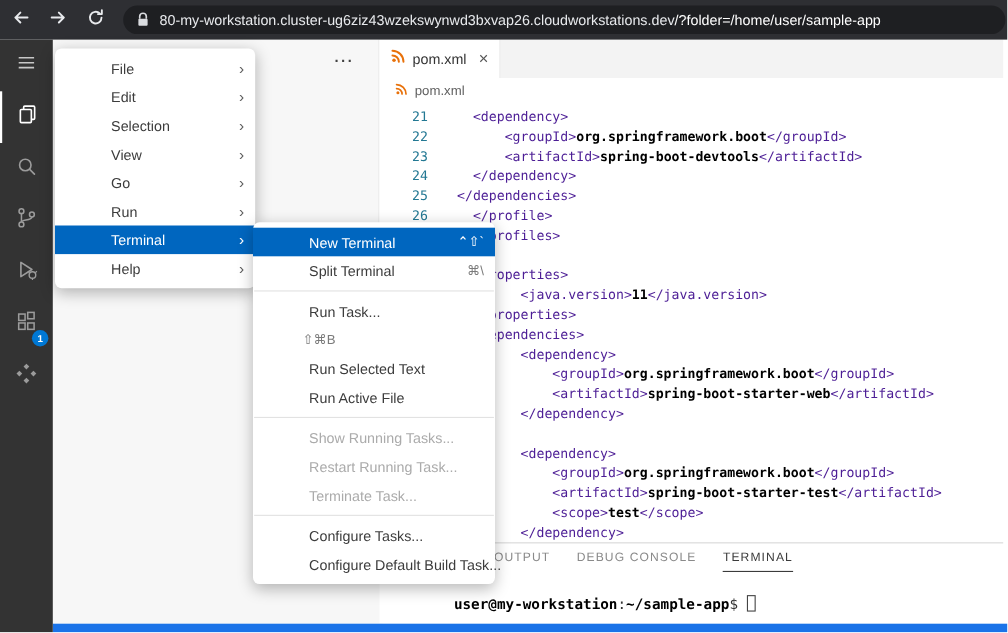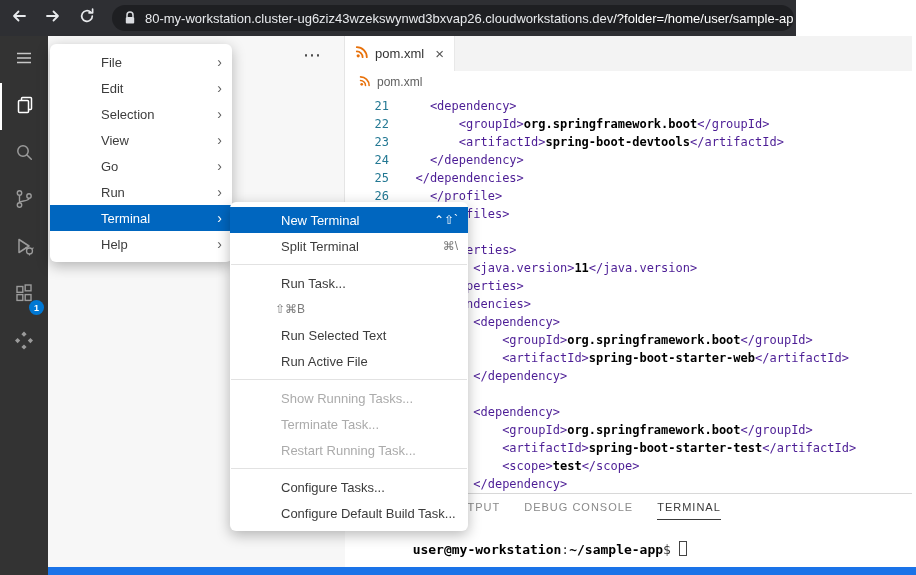--- a/index.html
+++ b/index.html
@@ -1,20 +1,20 @@
 <!DOCTYPE html>
 <html><head>
 <meta charset="utf-8">
 <style>
   *{margin:0;padding:0;box-sizing:border-box;}
   html,body{width:916px;height:575px;overflow:hidden;background:#fff;font-family:"Liberation Sans",sans-serif;}
   .screen{position:relative;width:916px;height:575px;overflow:hidden;background:#fff;}
 
   
-  .browser-bar{position:absolute;top:0;left:0;width:796px;height:36px;background:#2e2f33;display:flex;align-items:center;z-index:5;}
+  .browser-bar{position:absolute;top:0;left:0;width:916px;height:36px;background:#2e2f33;display:flex;align-items:center;z-index:5;}
   .nav-btn{width:30px;height:30px;margin-left:4px;display:flex;align-items:center;justify-content:center;border-radius:50%;}
   .url-pill{position:absolute;left:112px;top:5px;right:2px;height:26px;background:#1e1f22;border-radius:13px;display:flex;align-items:center;padding:0 12px;overflow:hidden;white-space:nowrap;}
   .lock{display:flex;align-items:center;margin-right:9px;}
   .url-host{color:#e8eaed;font-size:13px;}
   .url-path{color:#ffffff;font-size:13px;}
 
   
   .activity-bar{position:absolute;left:0;top:36px;width:48px;height:539px;background:#333333;z-index:4;}
   .ab-item{position:relative;width:48px;height:47px;display:flex;align-items:center;justify-content:center;}
   .ab-item.active{border-left:2px solid #ffffff;}
@@ -47,21 +47,21 @@
   .prompt-user,.prompt-path{color:#000000;font-weight:bold;}
   .prompt-colon,.prompt-dollar{color:#333;}
   .cursor-box{display:inline-block;width:8px;height:15px;border:1px solid #444;vertical-align:-2px;margin-left:8px;}
 
   
   .statusbar{position:absolute;left:48px;top:567px;width:868px;height:8px;background:#1a73e8;}
 
   
   .menu{position:absolute;background:#fff;border-radius:6px;box-shadow:0 4px 14px rgba(0,0,0,.28);padding:5px 0;font-size:13px;color:#3c3c3c;}
   #app-menu{left:50px;top:44px;width:182px;z-index:50;}
-  #terminal-menu{left:230px;top:202px;width:238px;z-index:51;}
+  #terminal-menu{left:230px;top:202px;width:220px;z-index:51;}
   .menu-item{height:26px;display:flex;align-items:center;padding:0 10px 0 21px;}
   .menu-item.active{background:#0066bf;color:#fff;}
   .menu-item.disabled{color:#ababab;}
   .mi-label{flex:1;white-space:nowrap;margin-left:30px;}
   .mi-shortcut{margin-left:24px;color:#7a7a7a;font-size:12px;white-space:nowrap;}
   .menu-item.active .mi-shortcut{color:#fff;}
   .mi-chevron{color:#5f5f5f;font-size:14px;margin-left:12px;}
   .menu-item.active .mi-chevron{color:#fff;}
   .menu-sep{height:1px;background:#e2e2e2;margin:5px 1px;}
 </style>
@@ -269,25 +269,25 @@
         <span class="mi-label">Run Selected Text</span>
       </div>
       <div class="menu-item">
         <span class="mi-label">Run Active File</span>
       </div>
       <div class="menu-sep"></div>
       <div class="menu-item disabled">
         <span class="mi-label">Show Running Tasks...</span>
       </div>
       <div class="menu-item disabled">
+        <span class="mi-label">Restart Running Task...</span>
+      </div>
+      <div class="menu-item disabled">
         <span class="mi-label">Terminate Task...</span>
       </div>
-      <div class="menu-item disabled">
-        <span class="mi-label">Restart Running Task...</span>
-      </div>
       <div class="menu-sep"></div>
       <div class="menu-item">
         <span class="mi-label">Configure Tasks...</span>
       </div>
       <div class="menu-item">
         <span class="mi-label">Configure Default Build Task...</span>
       </div>
     </div>
 
 </div>

